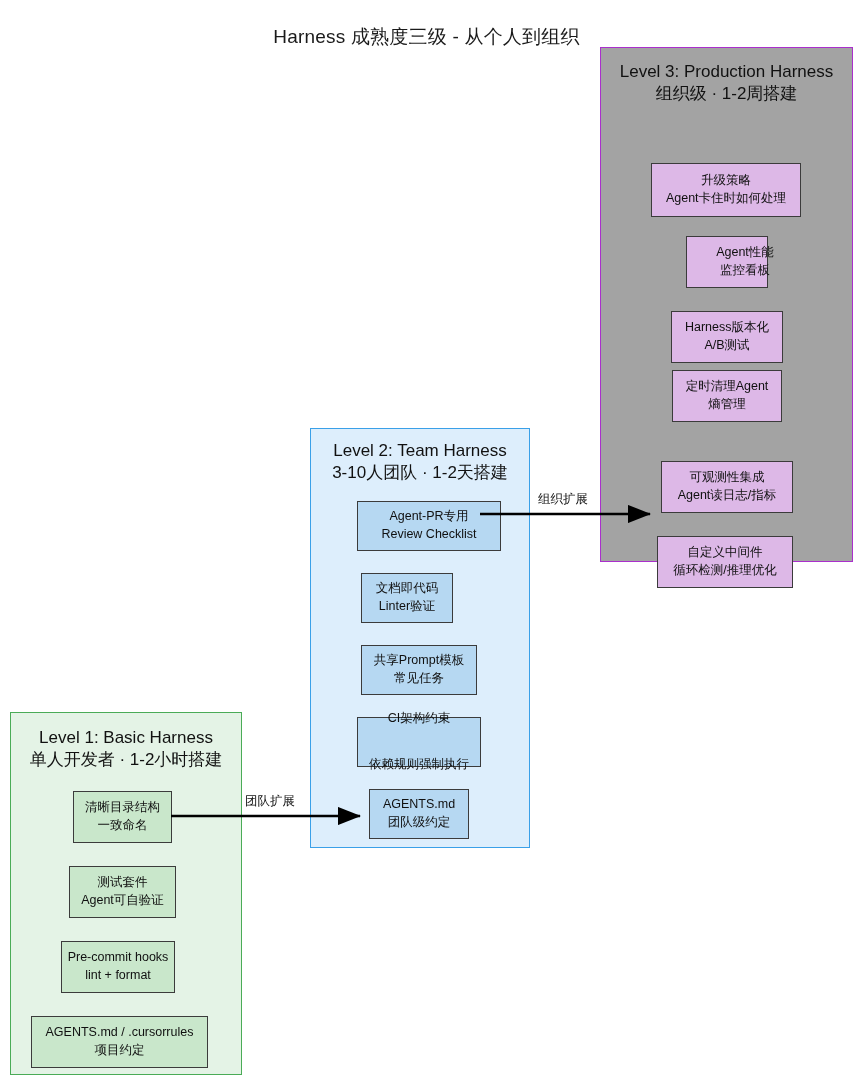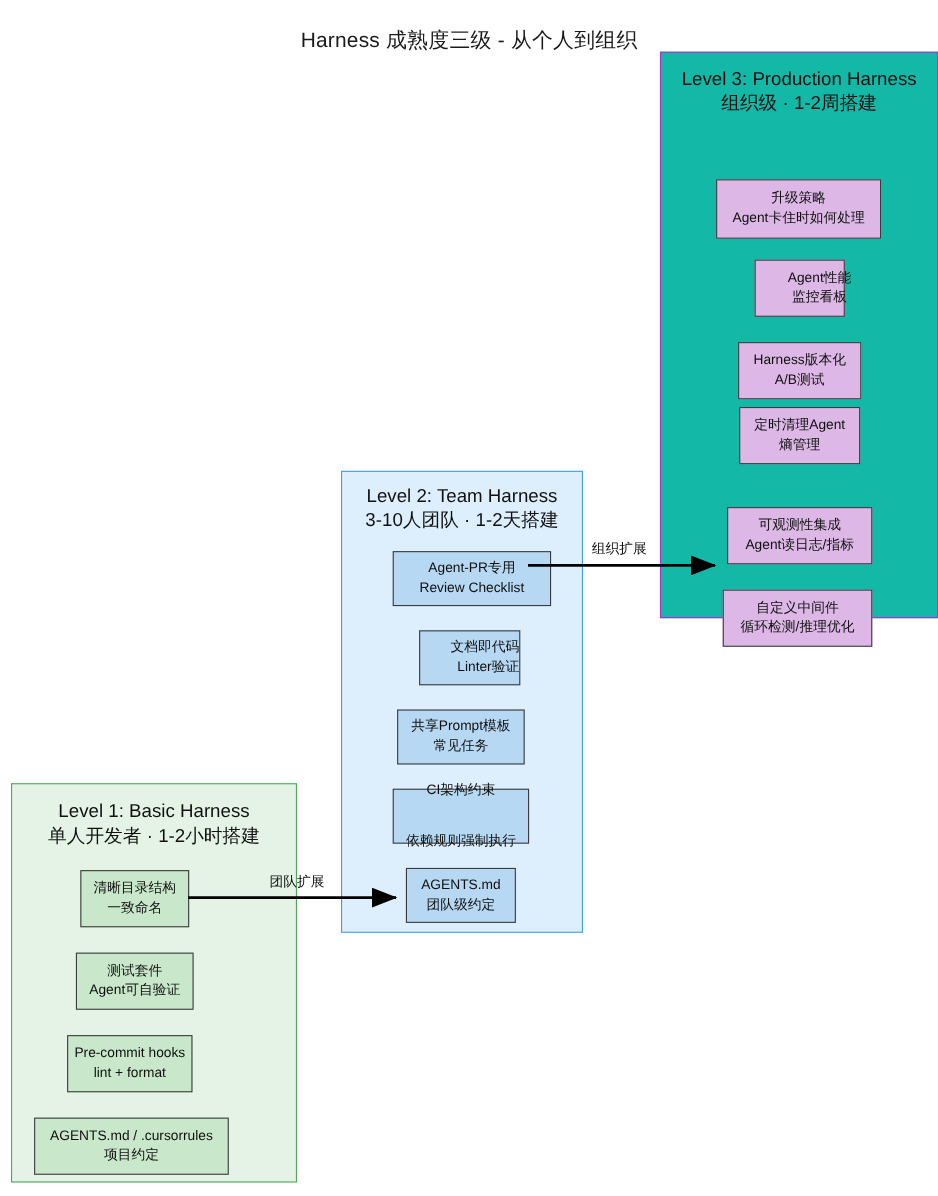--- a/index.html
+++ b/index.html
@@ -55,21 +55,21 @@
     justify-content: center;
     text-align: center;
     font-size: 12.5px;
     line-height: 1.42;
     color: #101010;
     white-space: nowrap;
   }
 
   
   #level3-container {
-    background: #14b8a6;
+    background: #a3a3a3;
     border-color: #aa2fcc;
   }
   .node.l3 {
     background: #ddb8e7;
     border-color: #3b3b3b;
   }
 
   
   #level2-container {
     background: #ddeefc;
@@ -154,42 +154,42 @@
   <div class="level-header" style="top:11px;">
     <div>Level 2: Team Harness</div>
     <div>3-10人团队 · 1-2天搭建</div>
   </div>
 
   <div class="node l2" style="left:46px; top:72px; width:144px; height:50px;">
     <div>Agent-PR专用</div>
     <div>Review Checklist</div>
   </div>
 
-  <div class="node l2" style="left:70px; top:144px; width:92px; height:50px;align-items:flex-end;">
+  <div class="node l2" style="left:50px; top:144px; width:92px; height:50px;">
     <div>文档即代码</div>
     <div>Linter验证</div>
   </div>
 
   <div class="node l2" style="left:50px; top:216px; width:116px; height:50px;">
     <div>共享Prompt模板</div>
     <div>常见任务</div>
   </div>
 
   <div class="node l2" style="left:46px; top:288px; width:124px; height:50px;gap:28px;">
     <div>CI架构约束</div>
     <div>依赖规则强制执行</div>
   </div>
 
   <div class="node l2" style="left:58px; top:360px; width:100px; height:50px;">
     <div>AGENTS.md</div>
     <div>团队级约定</div>
   </div>
 </div>
 
-<div id="level1-container" class="level-container" style="left:10px; top:712px; width:260px; height:363px;">
+<div id="level1-container" class="level-container" style="left:10px; top:712px; width:232px; height:363px;">
 
   <div class="level-header" style="top:14px;">
     <div>Level 1: Basic Harness</div>
     <div>单人开发者 · 1-2小时搭建</div>
   </div>
 
   <div class="node l1" style="left:62px; top:78px; width:99px; height:52px;">
     <div>清晰目录结构</div>
     <div>一致命名</div>
   </div>

